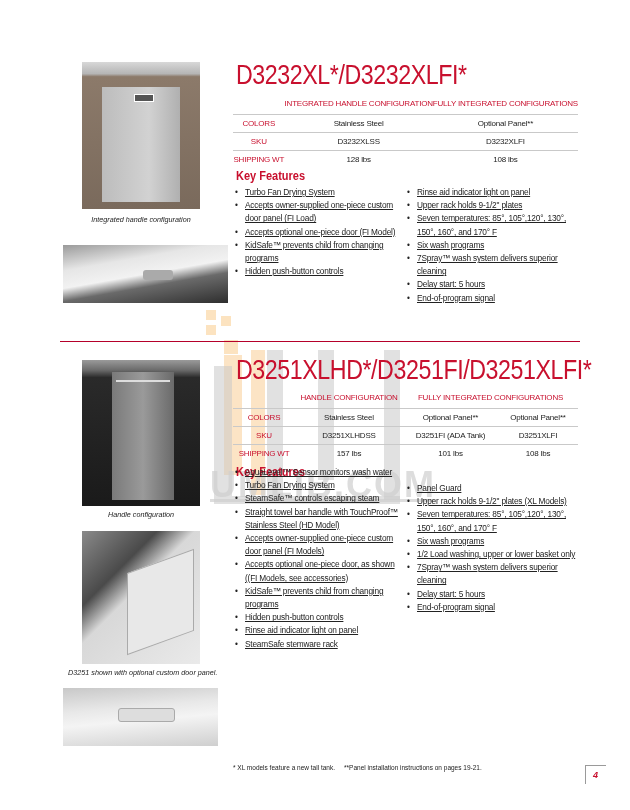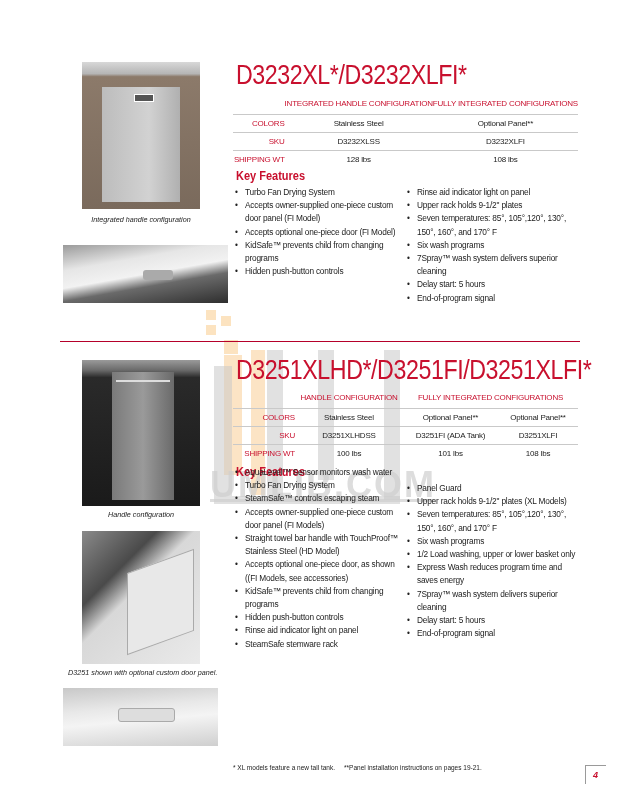--- a/index.html
+++ b/index.html
@@ -9,25 +9,25 @@
   .photo { position:absolute; background:#888; overflow:hidden; }
   .caption { position:absolute; font-size:8px; font-style:italic; color:#222; text-align:center; transform:scaleX(0.9); transform-origin:center; white-space:nowrap; }
 
   
   .model-title { position:absolute; left:236px; font-size:27px; color:#c8102e; letter-spacing:-0.5px; transform:scaleX(0.86); transform-origin:left; white-space:nowrap; font-weight:normal; }
 
   
   .spec-table { position:absolute; left:233px; border-collapse:collapse; font-size:8px; }
   .spec-table th { color:#c8102e; font-weight:normal; text-align:center; padding:0 0 4px 0; height:14px; white-space:nowrap; letter-spacing:-0.2px; }
   .spec-table td { border-top:1px solid #c9c9c9; height:17px; padding:0; text-align:center; white-space:nowrap; letter-spacing:-0.2px; }
-  .spec-table td.lbl { color:#c8102e; text-align:right;margin-left:34px; }
+  .spec-table td.lbl { color:#c8102e; text-align:center;margin-left:34px; }
 
   .kf-title { position:absolute; left:236px; font-size:12.5px; color:#c8102e; font-weight:bold; transform:scaleX(0.88); transform-origin:left; }
   .feat-list { position:absolute; list-style:none; margin:0; padding:0; font-size:8.3px; line-height:13.2px; color:#222; letter-spacing:-0.2px; }
-  .feat-list li { position:relative; padding-left:12px; }
+  .feat-list li { position:relative; padding-left:12px;text-decoration:underline; }
   .feat-list li::before { content:"\2022"; position:absolute; left:2px; top:0; }
 
   .divider { position:absolute; left:60px; width:520px; height:1px; background:#b5002a; }
 
   
   .wm-sq { position:absolute; background:#fbdcb0; opacity:0.8; }
   .wm-gray { position:absolute; background:#c8c8c8; opacity:0.55; }
   .wm-orange { position:absolute; background:#fbd9ad; opacity:0.7; }
   .wm-text { position:absolute; font-size:36px; font-weight:bold; color:#cfcfcf; opacity:0.7; letter-spacing:2px; }
 
@@ -94,21 +94,21 @@
       <td>128 lbs</td>
       <td>108 lbs</td>
     </tr>
   </tbody>
     </table>
 
   <div class="kf-title" style="top:169px;">Key Features</div>
 
   <ul class="feat-list" style="left:233px;top:186px;width:170px;">
     <li>Turbo Fan Drying System</li>
-    <li>Accepts owner-supplied one-piece custom door panel (FI Model)</li>
+    <li>Accepts owner-supplied one-piece custom door panel (FI Load)</li>
     <li>Accepts optional one-piece door (FI Model)</li>
     <li>KidSafe™ prevents child from changing programs</li>
     <li>Hidden push-button controls</li>
   </ul>
 
   <ul class="feat-list" style="left:405px;top:186px;width:175px;">
     <li>Rinse aid indicator light on panel</li>
     <li>Upper rack holds 9-1/2" plates</li>
     <li>Seven temperatures: 85°, 105°,120°, 130°, 150°, 160°, and 170° F</li>
     <li>Six wash programs</li>
@@ -159,49 +159,48 @@
       <td>Optional Panel**</td>
     </tr>
     <tr>
       <td class="lbl">SKU</td>
       <td>D3251XLHDSS</td>
       <td>D3251FI (ADA Tank)</td>
       <td>D3251XLFI</td>
     </tr>
     <tr>
       <td class="lbl">SHIPPING WT</td>
-      <td>100 lbs</td>
+      <td>157 lbs</td>
       <td>101 lbs</td>
       <td>108 lbs</td>
     </tr>
   </tbody>
     </table>
 
   <div class="kf-title" style="top:465px;">Key Features</div>
 
   <ul class="feat-list" style="left:233px;top:466px;width:172px;">
     <li>AquaLevel™ Sensor monitors wash water</li>
     <li>Turbo Fan Drying System</li>
     <li>SteamSafe™ controls escaping steam</li>
+    <li>Straight towel bar handle with TouchProof™ Stainless Steel (HD Model)</li>
     <li>Accepts owner-supplied one-piece custom door panel (FI Models)</li>
-    <li>Straight towel bar handle with TouchProof™ Stainless Steel (HD Model)</li>
     <li>Accepts optional one-piece door, as shown ((FI Models, see accessories)</li>
     <li>KidSafe™ prevents child from changing programs</li>
     <li>Hidden push-button controls</li>
     <li>Rinse aid indicator light on panel</li>
     <li>SteamSafe stemware rack</li>
   </ul>
 
   <ul class="feat-list" style="left:405px;top:482px;width:175px;">
     <li>Panel Guard</li>
     <li>Upper rack holds 9-1/2" plates (XL Models)</li>
     <li>Seven temperatures: 85°, 105°,120°, 130°, 150°, 160°, and 170° F</li>
     <li>Six wash programs</li>
     <li>1/2 Load washing, upper or lower basket only</li>
-    <li>Express Wash reduces program time and saves energy</li>
     <li>7Spray™ wash system delivers superior cleaning</li>
     <li>Delay start: 5 hours</li>
     <li>End-of-program signal</li>
   </ul>
 </section>
 
 <div class="footnote" style="white-space:pre;">* XL models feature a new tall tank.     **Panel installation instructions on pages 19-21.</div>
 <div class="page-num">
   <span>4</span>
 </div>

